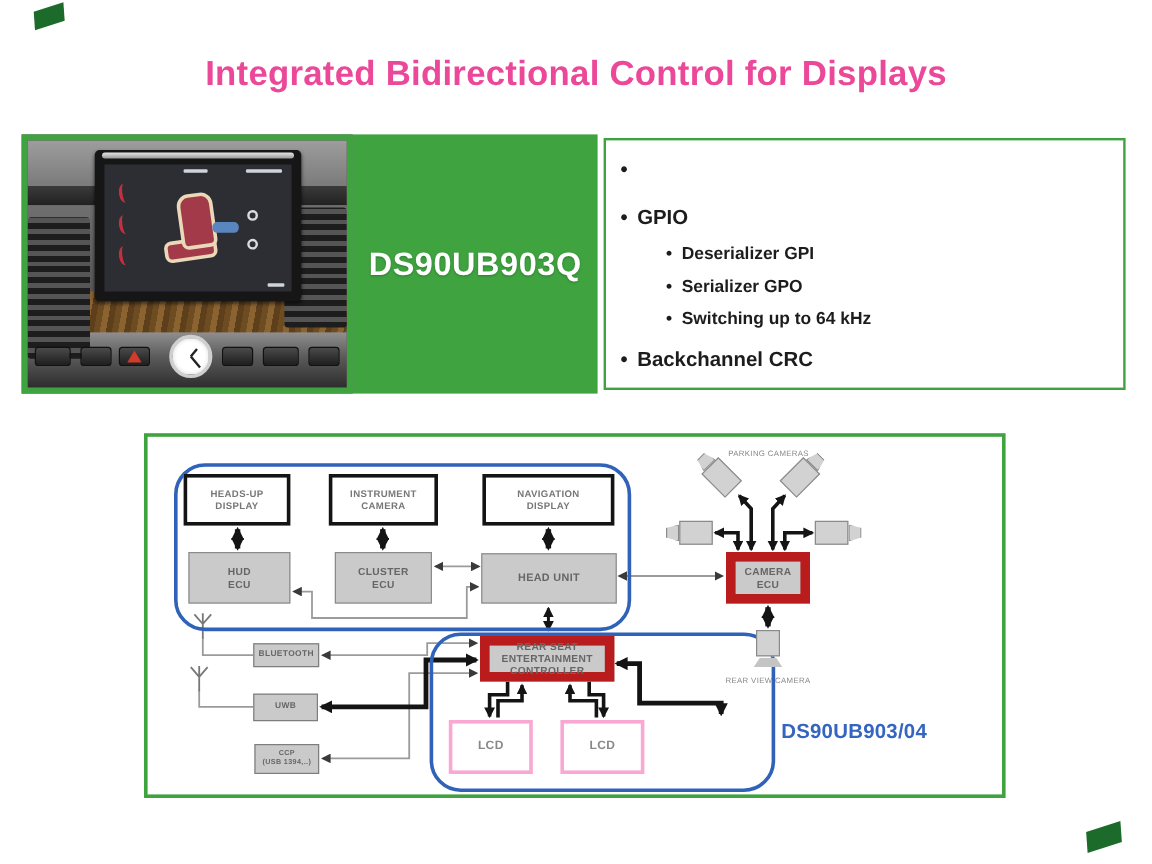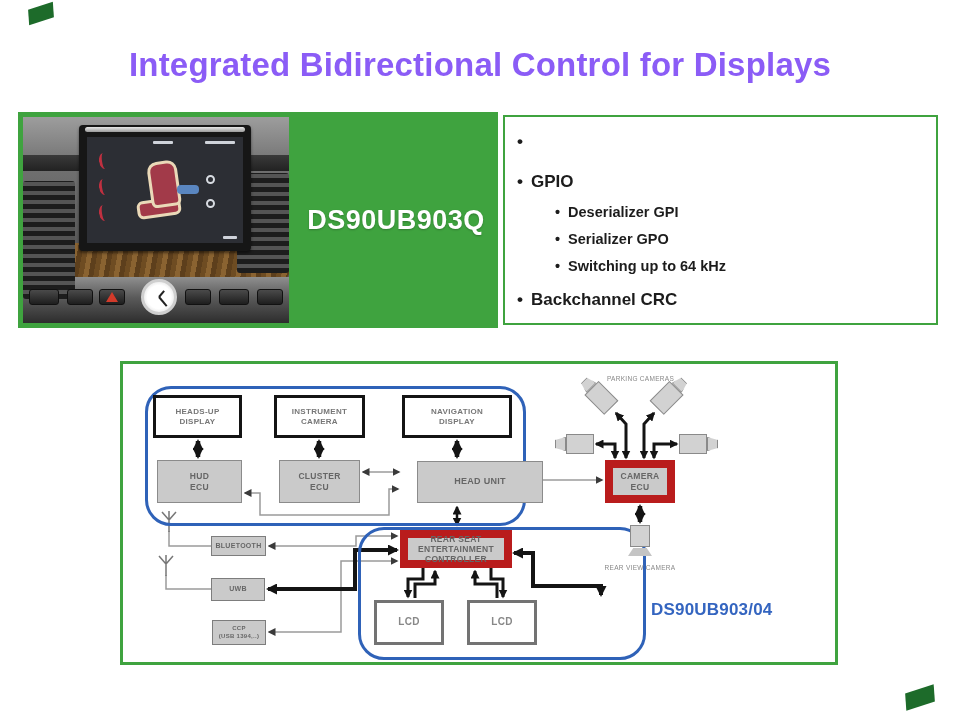--- a/index.html
+++ b/index.html
@@ -6,21 +6,21 @@
   html,body { width:960px; height:720px; background:#fff; font-family:"Liberation Sans", sans-serif; overflow:hidden; }
   .slide { position:relative; width:960px; height:720px; background:#fff; }
 
   
   .corner { position:absolute; background:#1d6b2a; }
   .corner.tl { left:28px; top:6px; width:26px; height:15px; transform:rotate(-18deg) skewX(-14deg); }
   .corner.br { left:905px; top:689px; width:30px; height:17px; transform:rotate(-18deg) skewX(-14deg); }
 
   
   .title { position:absolute; left:0; right:0; top:46px; text-align:center;
-           font-size:33px; font-weight:bold; color:#8b5cf6; letter-spacing:0.2px; }
+           font-size:29px; font-weight:bold; color:#ec4899; letter-spacing:0.2px; }
 
   
   .photo { position:absolute; left:18px; top:112px; width:276px; height:216px;
            border:5px solid #3fa33f; background:#5a5a5a; overflow:hidden; }
   .ph { position:absolute; }
   .ph-top  { left:0; top:0; width:266px; height:44px; background:linear-gradient(#9d9d9d,#757575); }
   .ph-band { left:0; top:38px; width:266px; height:16px; background:linear-gradient(#3a3a3a,#222); }
   .ph-mid  { left:0; top:54px; width:266px; height:78px; background:linear-gradient(#6f6f6f,#575757); }
   .ph-wood { left:0; top:126px; width:266px; height:36px; border-radius:6px;
              background:repeating-linear-gradient(100deg,#6e4c22 0 5px,#8a6331 5px 10px,#5d3f1c 10px 15px); }
@@ -68,21 +68,21 @@
   .dg-svg { position:absolute; left:0; top:0; z-index:1; }
   .bluebox { position:absolute; border:3px solid #2f62b8; border-radius:26px; z-index:2; }
   .bb1 { left:22px; top:22px; width:381px; height:140px; }
   .bb2 { left:235px; top:163px; width:288px; height:133px; }
   .dbx { position:absolute; z-index:3; display:flex; align-items:center; justify-content:center;
          text-align:center; font-weight:bold; letter-spacing:0.3px; white-space:pre-line; line-height:1.25; }
   .disp { background:#fff; border:3px solid #141414; color:#777; font-size:8px; }
   .ecu  { background:#cacaca; border:1.5px solid #8b8b8b; color:#666; font-size:8.5px; }
   .dark-edge { border:8px solid #b91c1c; }
   .sm   { background:#cacaca; border:1.5px solid #7d7d7d; color:#666; font-size:7px; }
-  .lcd  { background:#fff; border:3px solid #737373; color:#888; font-size:10px; }
+  .lcd  { background:#fff; border:3px solid #f9a8d4; color:#888; font-size:10px; }
   .tiny-label { position:absolute; z-index:3; font-size:6.5px; color:#888; text-align:center; letter-spacing:0.3px; }
   .part-label { position:absolute; z-index:3; left:528px; top:236px; width:170px;
                 font-size:17px; font-weight:bold; color:#3465c0; letter-spacing:0.2px; }
   .cam { position:absolute; z-index:3; }
   .cam-body { position:absolute; right:0; top:0; width:28px; height:20px; background:#d2d2d2; border:1.5px solid #8a8a8a; }
   .cam-lens { position:absolute; left:0; top:3px; width:11px; height:14px; background:#d2d2d2; border:1px solid #8a8a8a;
               clip-path:polygon(100% 0,100% 100%,0 78%,0 22%); }
   .cam.flip .cam-body { right:auto; left:0; }
   .cam.flip .cam-lens { left:auto; right:0; clip-path:polygon(0 0,0 100%,100% 78%,100% 22%); }
   .rvc-box { position:absolute; z-index:3; left:507px; top:161px; width:20px; height:22px; background:#d2d2d2; border:1.5px solid #8a8a8a; }
@@ -223,21 +223,21 @@
 DISPLAY</div>
     <div class="dbx disp" style="left:151px; top:31px; width:91px; height:43px;">INSTRUMENT
 CAMERA</div>
     <div class="dbx disp" style="left:279px; top:31px; width:110px; height:43px;">NAVIGATION
 DISPLAY</div>
 
     <div class="dbx ecu" style="left:34px; top:96px; width:85px; height:43px;">HUD
 ECU</div>
     <div class="dbx ecu" style="left:156px; top:96px; width:81px; height:43px;">CLUSTER
 ECU</div>
-    <div class="dbx ecu" style="left:278px; top:97px; width:126px; height:42px; font-size:9px;margin-left:16px;">HEAD UNIT</div>
+    <div class="dbx ecu" style="left:278px; top:97px; width:113px; height:42px; font-size:9px;">HEAD UNIT</div>
     <div class="dbx ecu dark-edge" style="left:482px; top:96px; width:70px; height:43px;">CAMERA
 ECU</div>
 
     <div class="tiny-label" style="left:470px; top:11px; width:95px;">PARKING CAMERAS</div>
 
     <div class="cam" style="left:432px; top:70px; width:39px; height:20px;">
       <span class="cam-body"></span>
         <span class="cam-lens"></span>
     </div>
     <div class="cam flip" style="left:556px; top:70px; width:39px; height:20px;">

